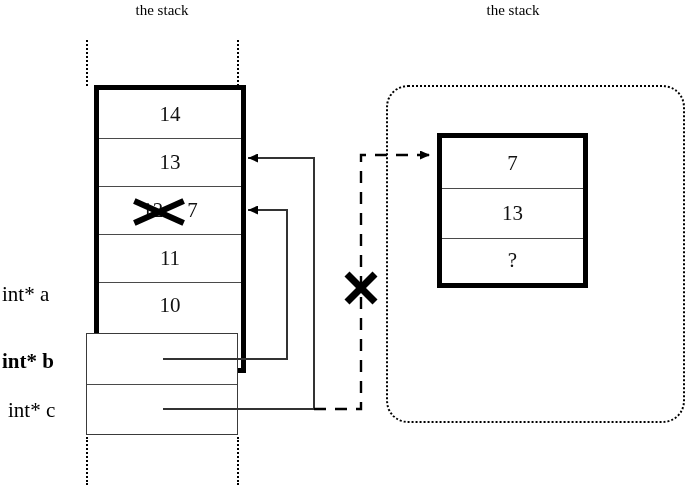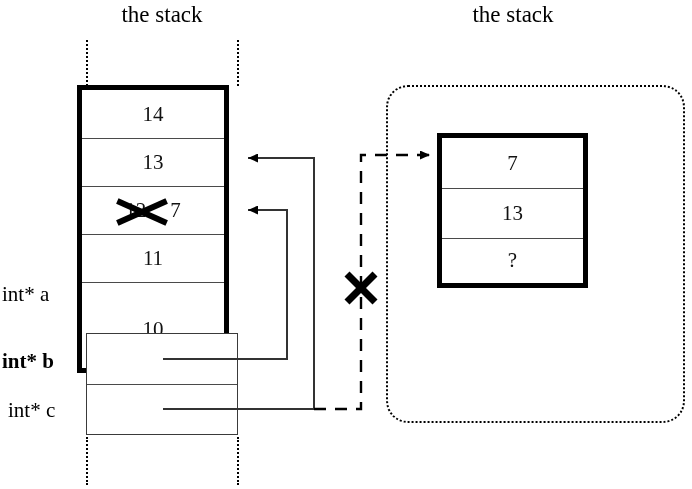--- a/index.html
+++ b/index.html
@@ -10,32 +10,32 @@
   #canvas {
     position: relative;
     width: 692px;
     height: 489px;
     background: #ffffff;
     font-family: "Liberation Serif", "DejaVu Serif", serif;
     overflow: hidden;
   }
   .title {
     position: absolute;
-    font-size: 23px;
+    font-size: 15px;
     color: #000000;
     white-space: nowrap;
     text-align: center;
   }
   #title-stack { left: 86px; top: 2px; width: 152px; }
   #title-heap  { left: 437px; top: 2px; width: 152px; }
 
   
   .stack-bold-box {
     position: absolute;
-    left: 77px;
+    left: 94px;
     top: 85px;
     width: 152px;
     height: 288px;
     border: 5px solid #000000;
     box-sizing: border-box;
     background: #ffffff;
   }
   .stack-thin-box {
     position: absolute;
     left: 86px;
@@ -187,21 +187,21 @@
         <span>7</span>
       </div>
     </div>
     <div class="cell-div" style="top:144px;"></div>
 
     <div class="cell" style="top:144px; height:48px;">
       <span>11</span>
     </div>
     <div class="cell-div" style="top:192px;"></div>
 
-    <div class="cell" style="top:192px; height:46px;margin-top:24px;">
+    <div class="cell" style="top:192px; height:46px;">
       <span>10</span>
     </div>
   </div>
 
   <div class="stack-thin-box">
     <div class="cell" style="top:0px; height:50px;">
       <span></span>
     </div>
     <div class="cell-div" style="top:50px;"></div>
     <div class="cell" style="top:50px; height:50px;">

